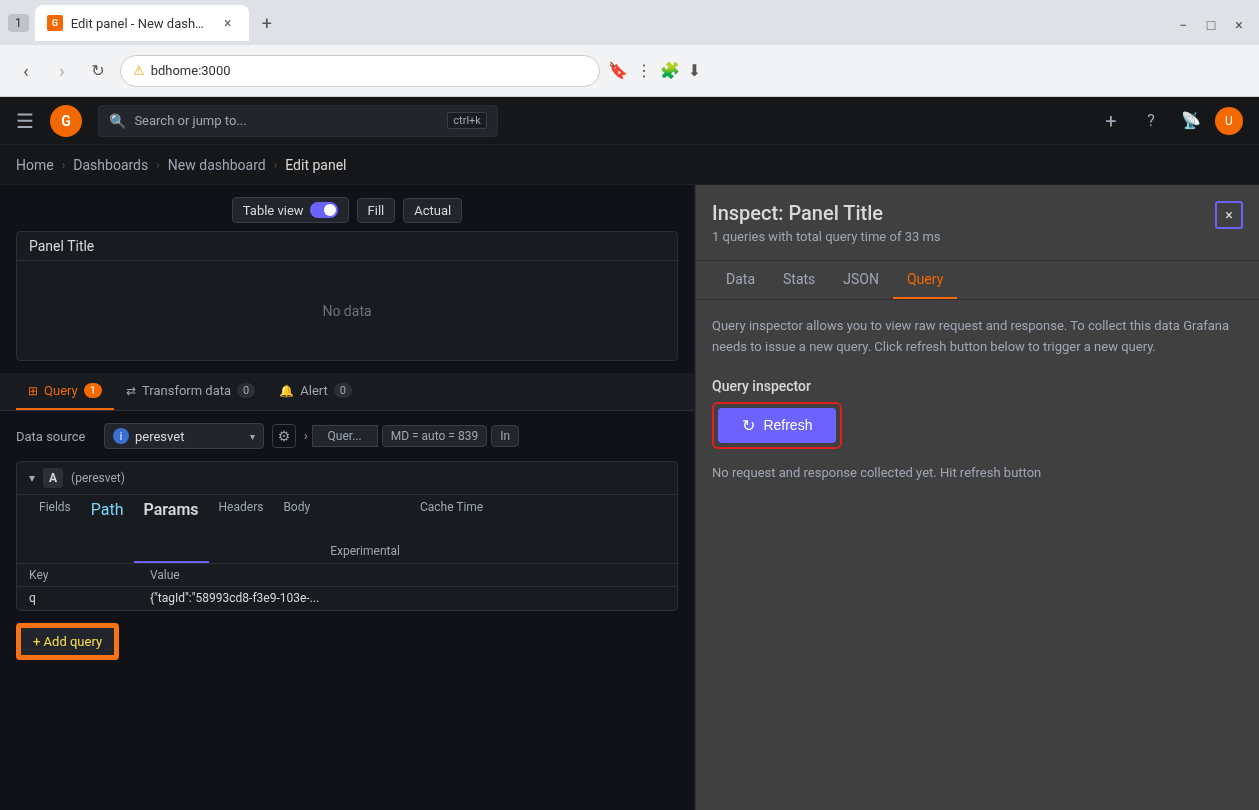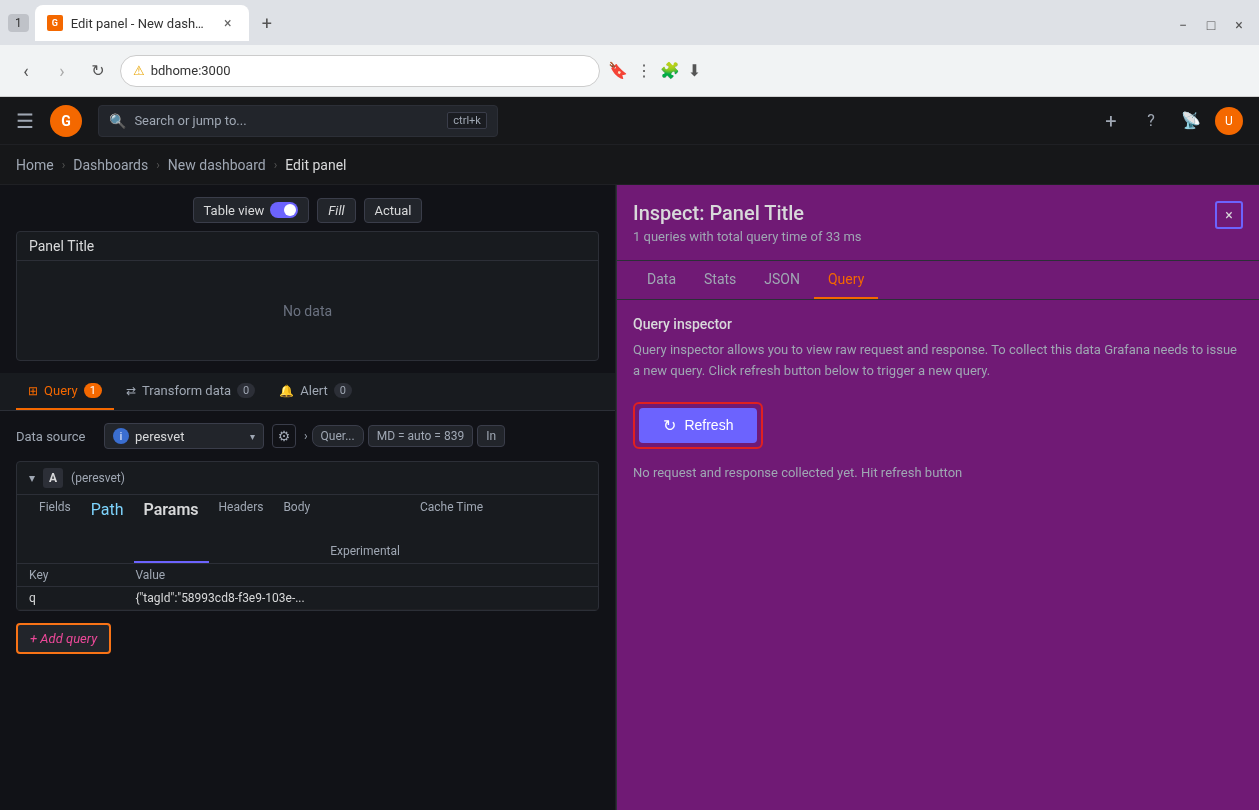--- a/index.html
+++ b/index.html
@@ -78,21 +78,21 @@
     <div style="flex:1; background:#111217; display:flex; flex-direction:column; border-right:1px solid #1f2024; overflow:hidden;">
 
       <div style="padding:12px 16px;">
         <div style="display:flex; align-items:center; gap:8px; margin-bottom:8px; justify-content:center;">
           <div style="background:#22252b; border:1px solid #3a3d4a; border-radius:4px; padding:4px 10px; color:#d8d9da; font-size:13px; display:flex; align-items:center; gap:6px; cursor:pointer;">
             <span>Table view</span>
             <div style="width:28px; height:16px; background:#6c63fe; border-radius:8px; position:relative;">
               <div style="position:absolute; right:2px; top:2px; width:12px; height:12px; background:white; border-radius:50%;"></div>
             </div>
           </div>
-          <div style="background:#22252b; border:1px solid #3a3d4a; border-radius:4px; padding:4px 10px; color:#d8d9da; font-size:13px; cursor:pointer;font-style:italic;">
+          <div style="background:#22252b; border:1px solid #3a3d4a; border-radius:4px; padding:4px 10px; color:#d8d9da; font-size:13px; cursor:pointer;">
             <span>Fill</span>
           </div>
           <div style="background:#22252b; border:1px solid #3a3d4a; border-radius:4px; padding:4px 10px; color:#d8d9da; font-size:13px; cursor:pointer;">
             <span>Actual</span>
           </div>
         </div>
         <div style="background:#181b1f; border:1px solid #2c2f37; border-radius:4px; height:130px; display:flex; flex-direction:column;">
           <div style="padding:6px 12px; font-size:14px; color:#d8d9da; border-bottom:1px solid #2c2f37;">Panel Title</div>
           <div style="flex:1; display:flex; align-items:center; justify-content:center; color:#6b7280; font-size:14px;">No data</div>
         </div>
@@ -122,21 +122,21 @@
           <div style="display:flex; align-items:center; gap:8px; margin-bottom:12px;">
             <span style="color:#9fa7b3; font-size:13px; min-width:80px;">Data source</span>
             <div style="background:#22252b; border:1px solid #3a3d4a; border-radius:4px; padding:4px 8px; color:#d8d9da; font-size:13px; display:flex; align-items:center; gap:6px; min-width:160px; cursor:pointer;">
               <div style="width:16px; height:16px; border-radius:50%; background:#3a6ed0; color:white; font-size:10px; display:flex; align-items:center; justify-content:center;">i</div>
               <span>peresvet</span>
               <span style="margin-left:auto; color:#9fa7b3; font-size:10px;">▾</span>
             </div>
             <div style="width:24px; height:24px; display:flex; align-items:center; justify-content:center; color:#9fa7b3; border:1px solid #3a3d4a; border-radius:4px; cursor:pointer; font-size:14px;">⚙</div>
             <div style="display:flex; align-items:center; gap:4px;">
               <span style="color:#9fa7b3; font-size:12px;">›</span>
-              <div style="background:#22252b; border:1px solid #3a3d4a; border-radius:8px; padding:3px 8px; color:#9fa7b3; font-size:12px; cursor:pointer;">Quer...</div>
+              <div style="background:#22252b; border:1px solid #3a3d4a; border-radius:0; padding:3px 15px; color:#9fa7b3; font-size:12px; cursor:pointer;">Quer...</div>
               <div style="background:#22252b; border:1px solid #3a3d4a; border-radius:4px; padding:3px 8px; color:#9fa7b3; font-size:12px;">MD = auto = 839</div>
               <div style="background:#22252b; border:1px solid #3a3d4a; border-radius:4px; padding:3px 8px; color:#9fa7b3; font-size:12px; cursor:pointer;">In</div>
             </div>
           </div>
 
           
           <div style="background:#181b1f; border:1px solid #2c2f37; border-radius:4px;">
             <div style="display:flex; align-items:center; gap:8px; padding:6px 12px;">
               <span style="color:#9fa7b3; font-size:12px; cursor:pointer;">▾</span>
               <div style="width:20px; height:20px; background:#2c2f37; border-radius:3px; display:flex; align-items:center; justify-content:center; color:#d8d9da; font-size:12px; font-weight:bold;">A</div>
@@ -163,47 +163,47 @@
               <tbody>
                 <tr>
                   <td style="padding:4px 12px; color:#d8d9da; font-size:12px; border-bottom:1px solid #1f2024;">q</td>
                   <td style="padding:4px 12px; color:#d8d9da; font-size:12px; border-bottom:1px solid #1f2024; overflow:hidden; text-overflow:ellipsis; white-space:nowrap; max-width:300px;">{"tagId":"58993cd8-f3e9-103e-...</td>
                 </tr>
               </tbody>
             </table>
           </div>
 
           
-          <div style="display:inline-flex; align-items:center; gap:6px; background:#22252b; border:2px solid #f97316; border-radius:4px; padding:6px 12px; color:#ec4899; font-size:13px; cursor:pointer; margin-top:12px;font-style:italic;">
+          <div style="display:inline-flex; align-items:center; gap:6px; background:#22252b; border:5px solid #f97316; border-radius:4px; padding:6px 12px; color:#fde047; font-size:13px; cursor:pointer; margin-top:12px;">
             <span>+ Add query</span>
           </div>
         </div>
       </div>
     </div>
 
-    <div style="width:643px; background:#701a75; display:flex; flex-direction:column; border-left:1px solid #2c2f37; flex-shrink:0;">
+    <div style="width:564px; background:#404040; display:flex; flex-direction:column; border-left:1px solid #2c2f37; flex-shrink:0;">
 
       <div style="padding:16px; border-bottom:1px solid #2c2f37; display:flex; align-items:flex-start;">
         <div>
           <div style="font-size:20px; color:#d8d9da; font-weight:500;">Inspect: Panel Title</div>
           <div style="font-size:13px; color:#9fa7b3; margin-top:4px;">1 queries with total query time of 33 ms</div>
         </div>
         <div style="margin-left:auto; width:28px; height:28px; display:flex; align-items:center; justify-content:center; border:2px solid #6c63fe; border-radius:3px; color:#d8d9da; cursor:pointer; font-size:14px;">×</div>
       </div>
 
       <div style="display:flex; gap:0; padding:0 16px; border-bottom:1px solid #2c2f37; flex-shrink:0;">
         <div style="padding:10px 14px; color:#9fa7b3; font-size:14px; cursor:pointer; border-bottom:2px solid transparent;">Data</div>
         <div style="padding:10px 14px; color:#9fa7b3; font-size:14px; cursor:pointer; border-bottom:2px solid transparent;">Stats</div>
         <div style="padding:10px 14px; color:#9fa7b3; font-size:14px; cursor:pointer; border-bottom:2px solid transparent;">JSON</div>
         <div style="padding:10px 14px; color:#f46800; font-size:14px; cursor:pointer; border-bottom:2px solid #f46800;">Query</div>
       </div>
 
       <div style="padding:16px; flex:1;">
+        <div style="font-size:13px; color:#9fa7b3; line-height:1.6; margin-bottom:20px;">Query inspector allows you to view raw request and response. To collect this data Grafana needs to issue a new query. Click refresh button below to trigger a new query.</div>
         <div style="font-size:14px; color:#d8d9da; margin-bottom:8px; font-weight:500;">Query inspector</div>
-        <div style="font-size:13px; color:#9fa7b3; line-height:1.6; margin-bottom:20px;">Query inspector allows you to view raw request and response. To collect this data Grafana needs to issue a new query. Click refresh button below to trigger a new query.</div>
 
         
         <div style="border:2px solid #e02020; border-radius:6px; padding:4px; display:inline-block; margin-bottom:16px;">
           <button style="background:#6c63fe; border:none; border-radius:4px; padding:8px 24px; color:white; font-size:14px; cursor:pointer; display:flex; align-items:center; gap:8px; min-width:110px; justify-content:center;">
             <span style="font-size:16px;">↻</span>
             <span>Refresh</span>
           </button>
         </div>
 
         <div style="font-size:13px; color:#9fa7b3;">No request and response collected yet. Hit refresh button</div>

